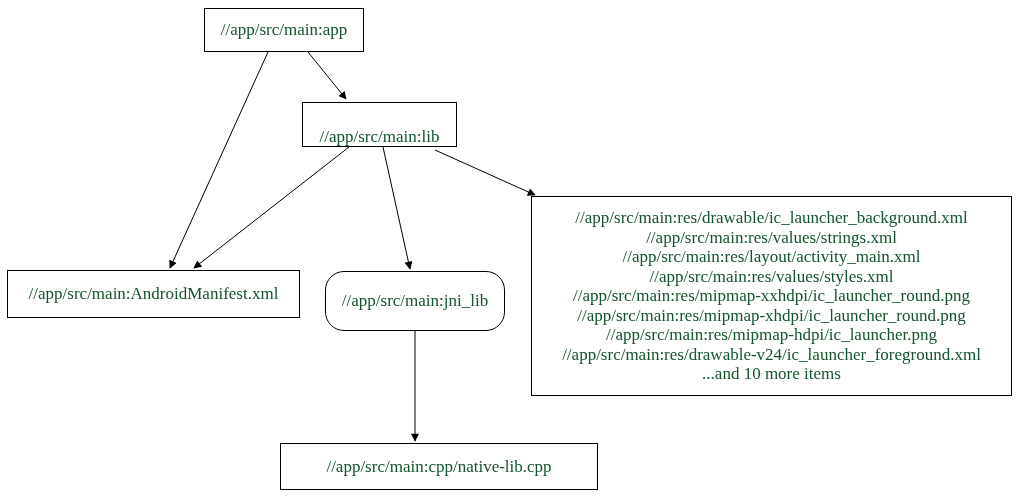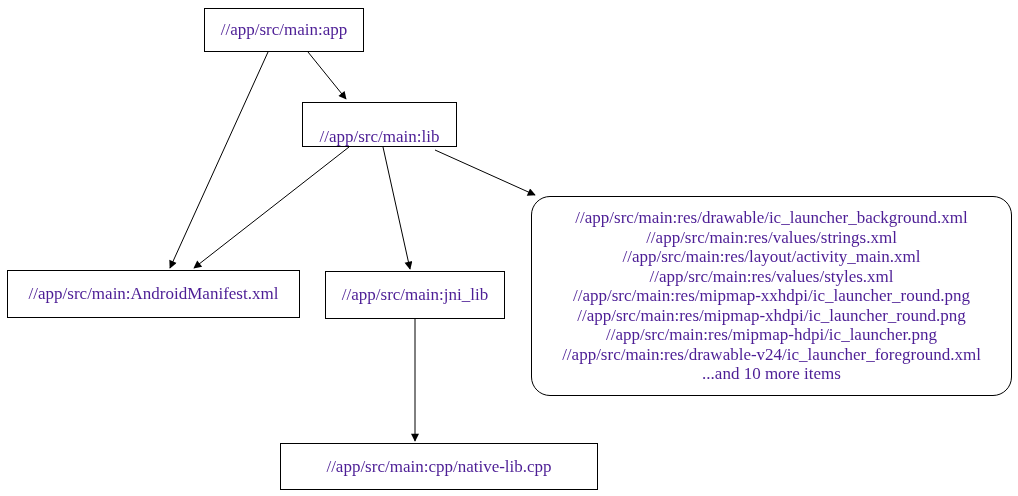--- a/index.html
+++ b/index.html
@@ -20,38 +20,37 @@
     left: 0;
     top: 0;
     width: 1018px;
     height: 496px;
   }
   .node {
     position: absolute;
     box-sizing: border-box;
     border: 1px solid #000000;
     background: #ffffff;
-    color: #4c1d95;
+    color: #14532d;
     display: flex;
     align-items: center;
     justify-content: center;
     text-align: center;
     font-size: 17px;
     line-height: 19.5px;
     white-space: nowrap;
   }
   .node.multiline {
     flex-direction: column;
     justify-content: center;
-    border-radius: 19px;
   }
   #node-app            { left: 204px; top: 8px;   width: 160px; height: 44px; }
   #node-lib            { left: 302px; top: 102px; width: 155px; height: 45px; align-items: flex-end; }
   #node-manifest       { left: 7px;   top: 270px; width: 293px; height: 48px; }
-  #node-jni-lib        { left: 325px; top: 271px; width: 180px; height: 48px; }
+  #node-jni-lib        { left: 325px; top: 271px; width: 180px; height: 60px; border-radius: 19px; }
   #node-resources      { left: 531px; top: 196px; width: 481px; height: 200px; }
   #node-native-lib-cpp { left: 280px; top: 443px; width: 318px; height: 47px; }
   .res-line {
     display: block;
   }
 </style>
 </head>
 <body>
 
 <div id="canvas">

